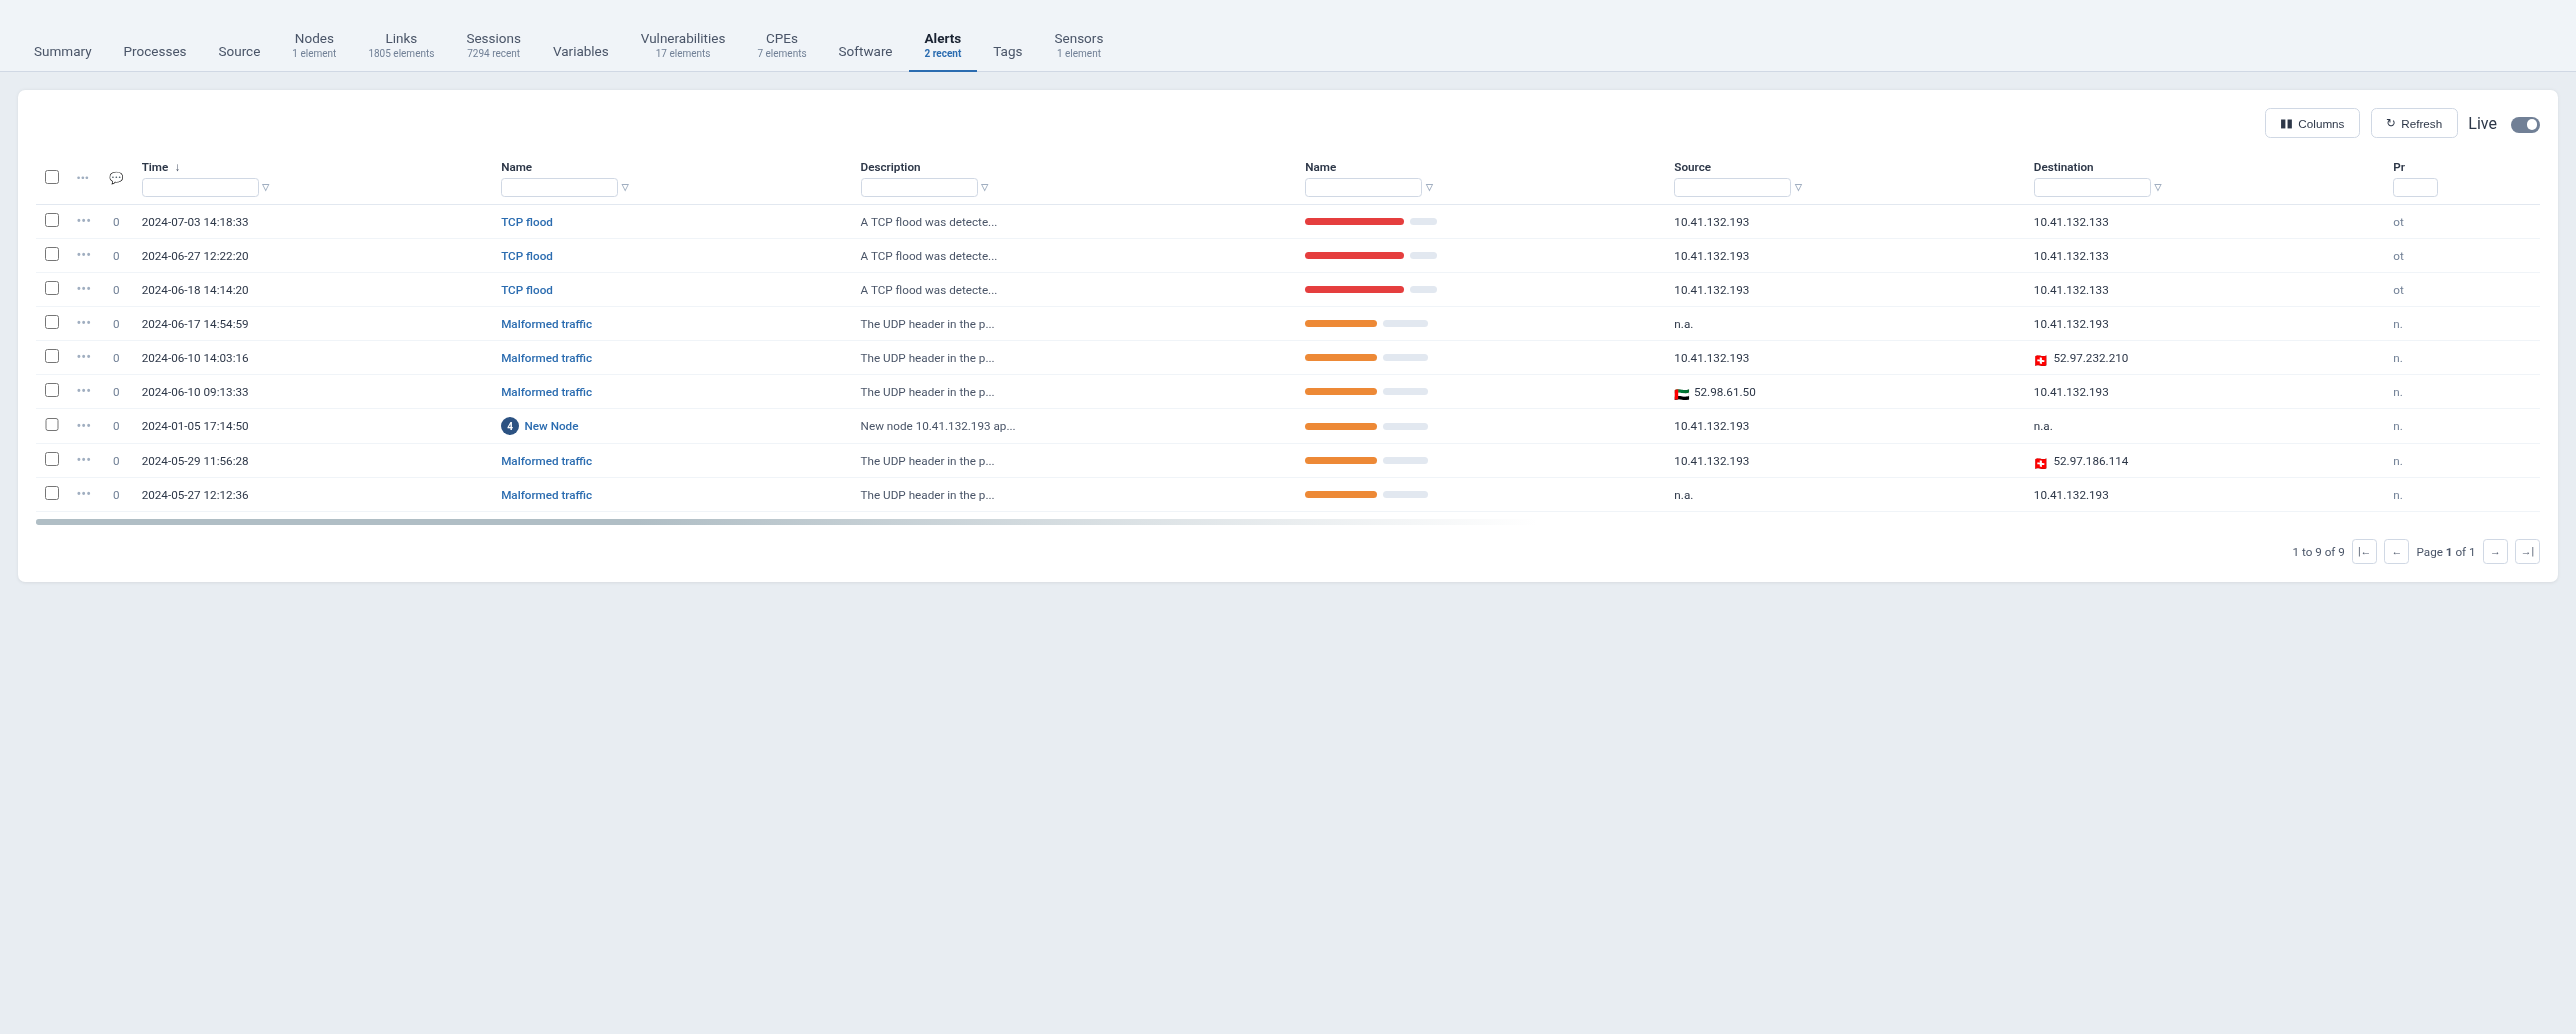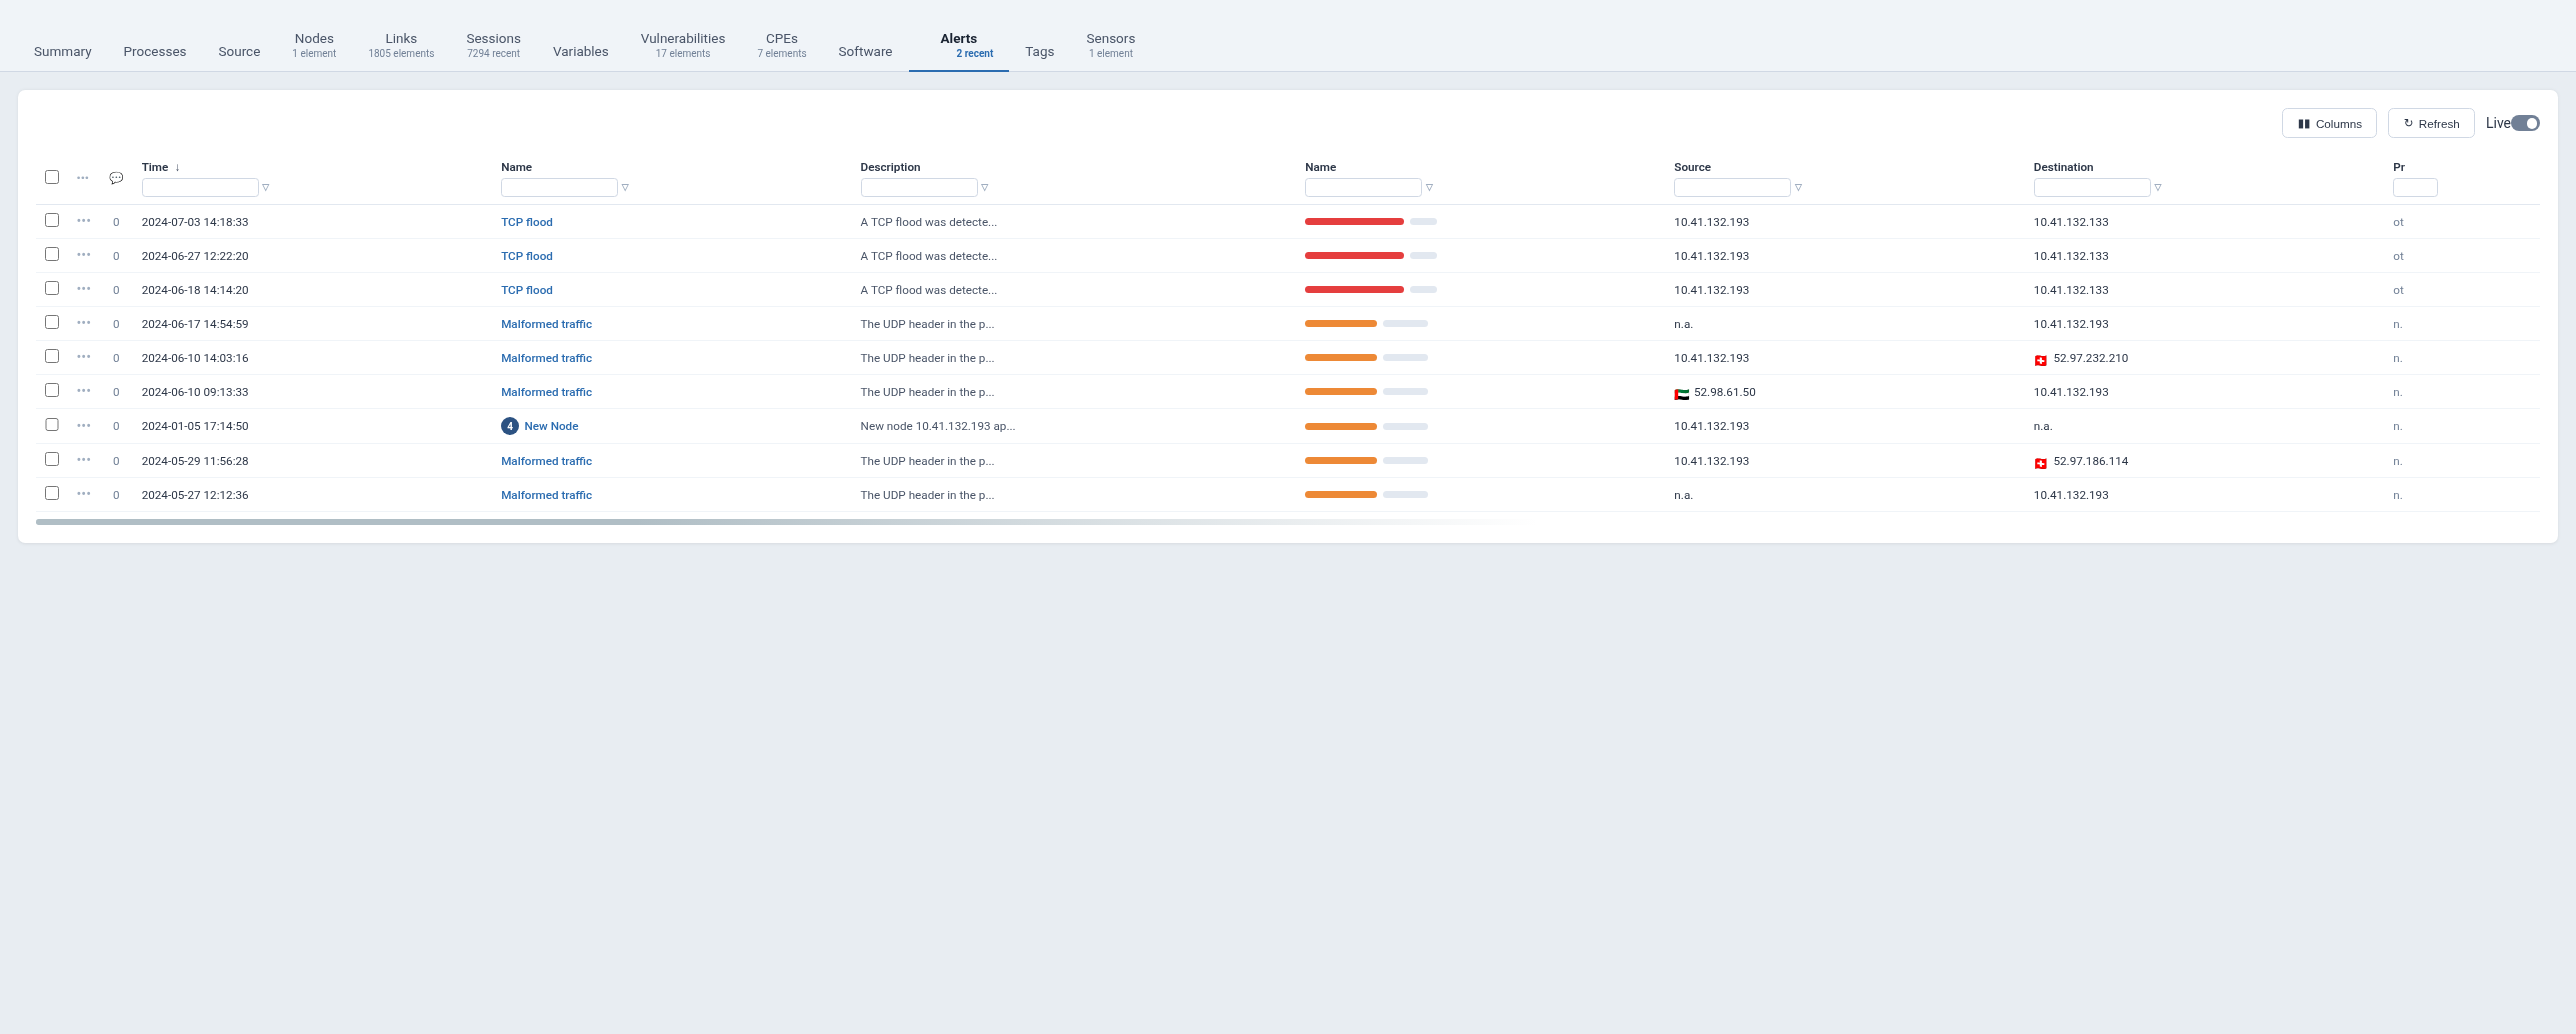--- a/index.html
+++ b/index.html
@@ -32,21 +32,21 @@
     .nav-item.active {
       color: #1a2332;
       font-weight: 700;
       border-bottom: 2.7px solid #2b6cb0;
     }
     .nav-item .sub {
       font-size: 10px;
       color: #718096;
       margin-top: 1.8px;
     }
-    .nav-item.active .sub { color: #2b6cb0; margin-left: 32px; }
+    .nav-item.active .sub { color: #2b6cb0; }
     .main-content {
       padding: 18px;
     }
     .card {
       background: #fff;
       border-radius: 7.2px;
       padding: 18px;
       box-shadow: 0 0.9px 3.6px rgba(0,0,0,0.08);
     }
     .toolbar {
@@ -64,22 +64,22 @@
       border-radius: 5.4px;
       border: 0.9px solid #d0d8e4;
       background: #fff;
       cursor: pointer;
       font-size: 11.7px;
       color: #2d3748;
     }
     .live-toggle {
       display: flex;
       align-items: flex-end;
-      gap: 0;
-      font-size: 14px;
+      gap: 14px;
+      font-size: 16px;
       color: #2d3748;
     }
     .toggle-dot {
       width: 29px;
       height: 16px;
       background: #718096;
       border-radius: 8px;
       position: relative;
       cursor: pointer;
     }
@@ -519,15 +519,23 @@
             </td>
     <td class="col-source">n.a.</td>
     <td class="col-dest">10.41.132.193</td>
     <td class="col-pr" style="color:#718096;">n.</td>
   </tr>
         </tbody>
     </table>
 
     <div class="scrollbar-hint"></div>
 
+    <div class="pagination">
+      <span>1 to 9 of 9</span>
+      <div class="pag-btn">|←</div>
+      <div class="pag-btn">←</div>
+      <span>Page <strong>1</strong> of 1</span>
+      <div class="pag-btn">→</div>
+      <div class="pag-btn">→|</div>
+    </div>
   </div>
 </div>
 
 
 </body></html>

